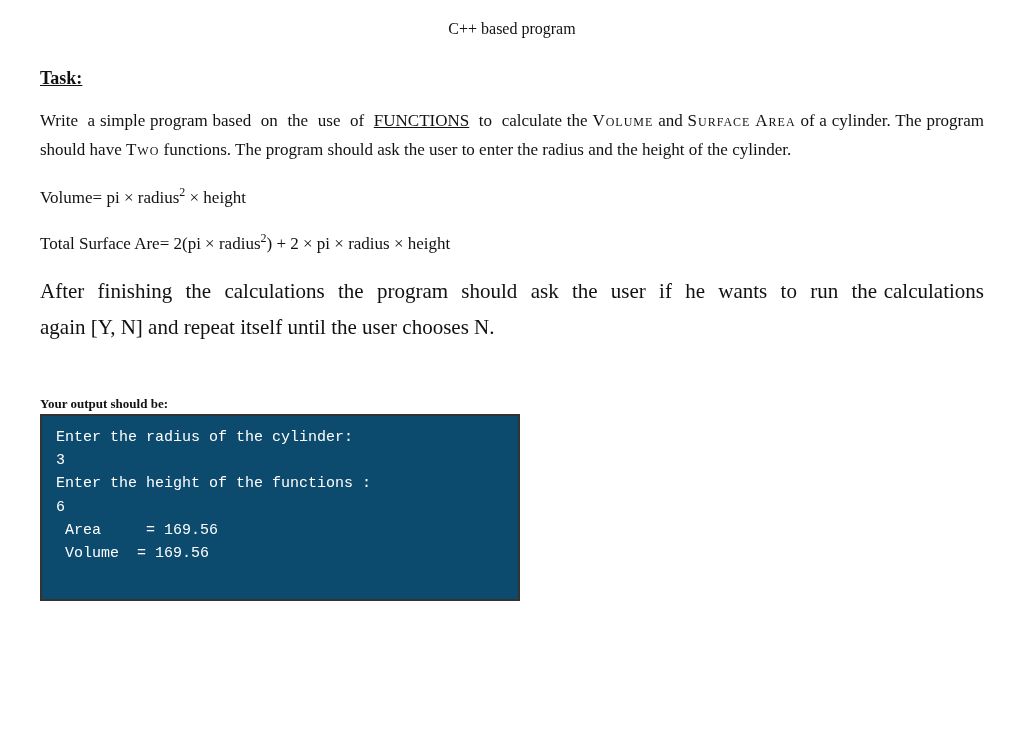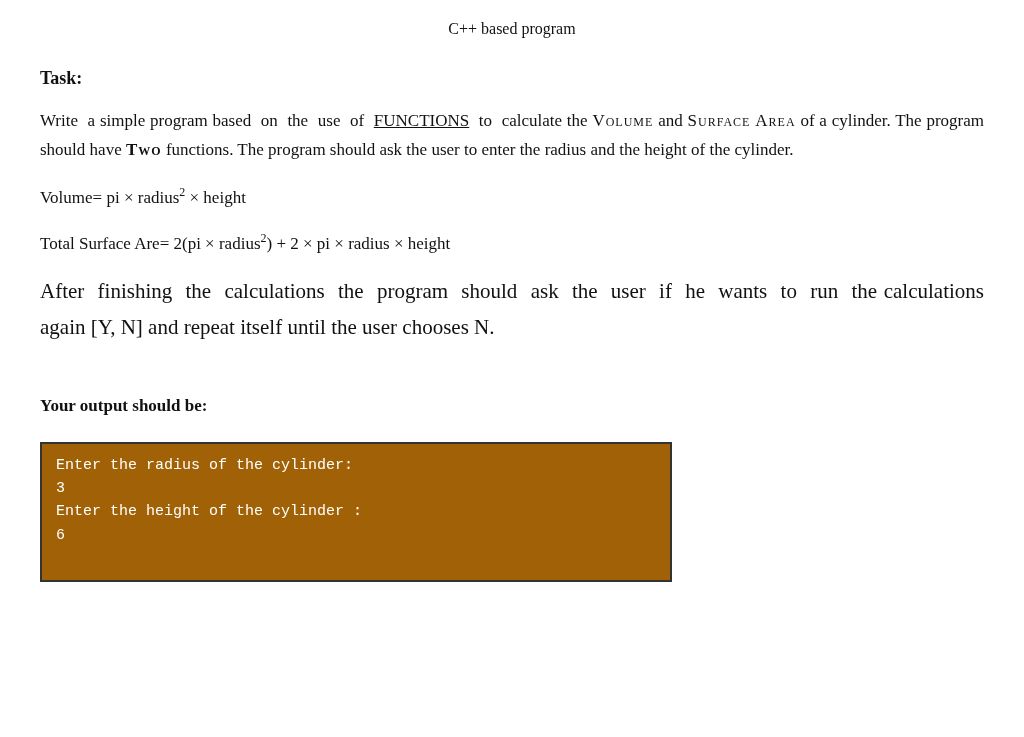--- a/index.html
+++ b/index.html
@@ -18,20 +18,21 @@
     }
 
     .header-line {
       text-align: center;
       margin-bottom: 30px;
       font-size: 16px;
     }
 
     .task-label {
       font-weight: bold;
+      text-decoration: underline;
       font-size: 18px;
       margin-bottom: 18px;
       display: block;
     }
 
     .description {
       text-align: justify;
       line-height: 1.7;
       margin-bottom: 18px;
       font-size: 17px;
@@ -49,32 +50,32 @@
 
     .after-text {
       text-align: justify;
       line-height: 1.7;
       margin-bottom: 30px;
       font-size: 21px;
     }
 
     .output-label {
       font-weight: bold;
-      font-size: 17px;
-      margin-bottom: 26px;
+      font-size: 13px;
+      margin-bottom: 2px;
       display: block;
     }
 
     .terminal {
-      background: #a16207;
+      background: #0c4a6e;
       color: #ffffff;
       font-family: 'Courier New', Courier, monospace;
       font-size: 15px;
       padding: 10px 14px;
-      width: 632px;
+      width: 480px;
       border: 2px solid #333;
       line-height: 1.55;
     }
 
     .terminal .prompt-line {
       color: #ffffff;
     }
 
     .functions-bold {
       font-weight: normal;
@@ -87,21 +88,20 @@
     }
 
     .surface-word {
       font-variant: small-caps;
       letter-spacing: 1px;
     }
 
     .two-word {
       font-variant: small-caps;
       letter-spacing: 1px;
-      font-weight: bold;
     }
   </style>
 </head>
 <body>
 
 
 
 <div class="header-line">
   <span>C++ based program</span>
 </div>
@@ -124,19 +124,21 @@
   After &nbsp;finishing &nbsp;the &nbsp;calculations &nbsp;the &nbsp;program &nbsp;should &nbsp;ask &nbsp;the &nbsp;user &nbsp;if &nbsp;he &nbsp;wants &nbsp;to &nbsp;run &nbsp;the calculations again [Y, N] and repeat itself until the user chooses N.
 </p>
 
 <br>
 
 <span class="output-label">Your output should be:</span>
 
 <div class="terminal">
   <div class="prompt-line">Enter the radius of the cylinder:</div>
   <div class="prompt-line">3</div>
-  <div class="prompt-line">Enter the height of the cylinder :</div>
+  <div class="prompt-line">Enter the height of the functions :</div>
   <div class="prompt-line">6</div>
+  <div class="prompt-line">&nbsp;Area &nbsp;&nbsp;&nbsp; = 169.56</div>
+  <div class="prompt-line">&nbsp;Volume &nbsp;= 169.56</div>
   <div class="prompt-line">&nbsp;</div>
 </div>
 
 
 
 
 </body></html>

